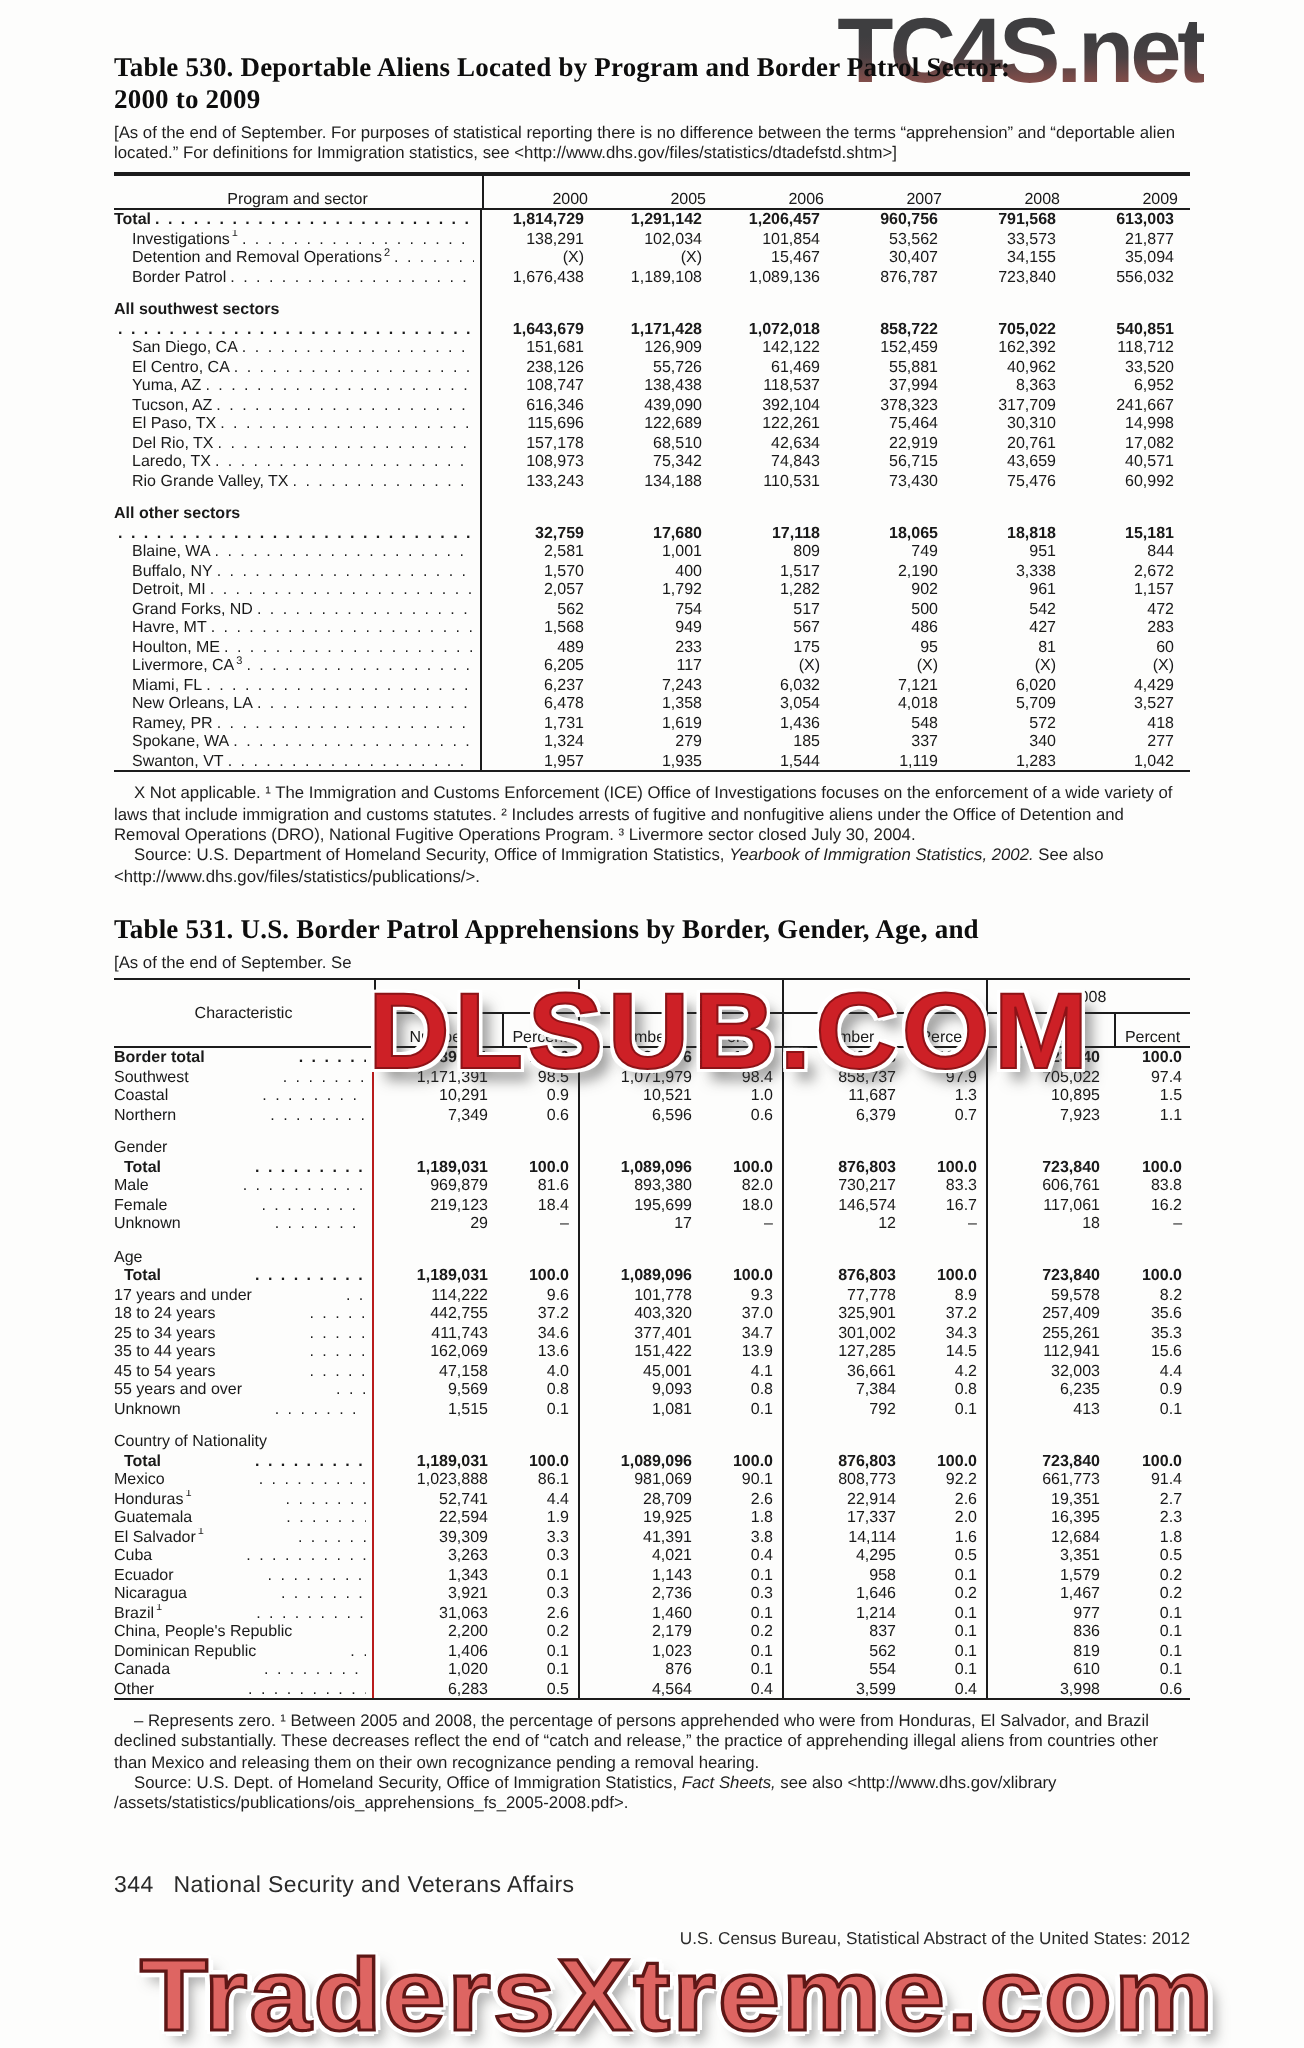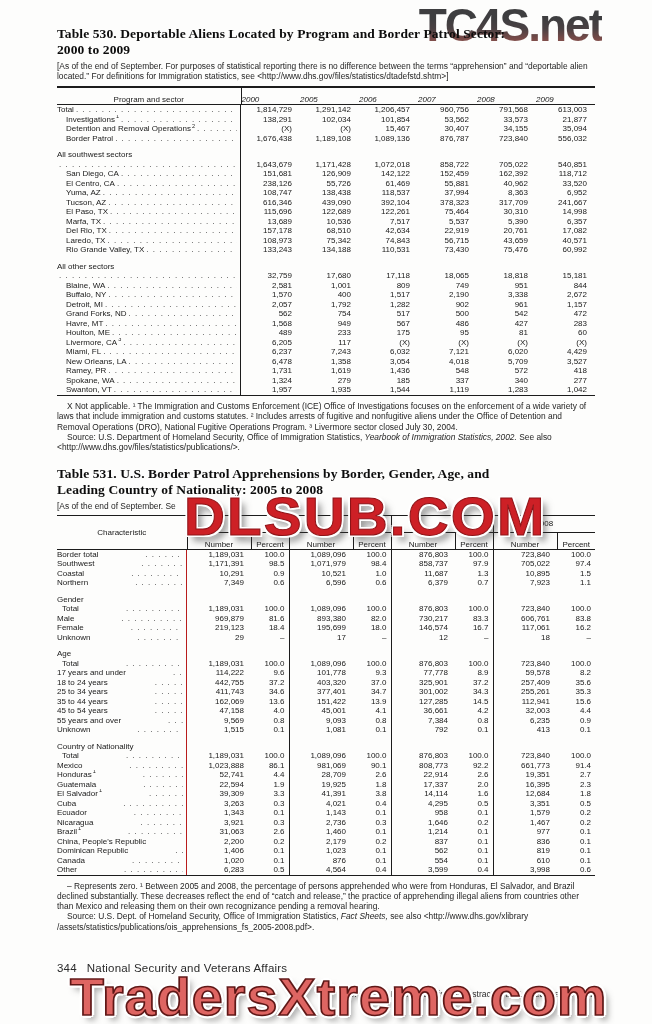--- a/index.html
+++ b/index.html
@@ -22,32 +22,32 @@
   
   table{border-collapse:collapse;table-layout:fixed;width:538px;margin-top:5px;}
   th,td{padding:0;vertical-align:bottom;font-size:8px;color:#191919;}
   thead th{font-weight:400;height:16px;}
   .stub{display:flex;align-items:baseline;overflow:hidden;}
   .stub .txt{white-space:nowrap;}
   .stub .dots{flex:1 1 auto;overflow:hidden;white-space:nowrap;color:#1a1a1a;}
   .stub .dots::after{content:". . . . . . . . . . . . . . . . . . . . . . . . . . . . . . . . . . . . . . . . . . . .";letter-spacing:1px;padding-left:2px;}
   sup{font-size:5.5px;line-height:0;vertical-align:super;margin-left:1px;}
   .num{text-align:right;}
-  tr.b td{font-weight:400;}
+  tr.b td{font-weight:700;}
   tr.gap td{padding-top:7px;flex-direction:column;}
 
   
   .t530{border-top:2px solid #1c1c1c;border-bottom:1.2px solid #1c1c1c;}
   .t530 thead th{border-bottom:1px solid #1c1c1c;}
   .t530 th.stub-h{text-align:center;border-right:1px solid #1c1c1c;}
   .t530 td.stub{border-right:1px solid #1c1c1c;padding-right:3px;}
   .t530 td.stub.ind{padding-left:9px;}
   .t530 td{line-height:9.5px;}
   .t530 .num{padding-right:8px;}
-  .t530 th.yr{text-align:left;padding-right:6px;font-style:italic;}
+  .t530 th.yr{text-align:right;padding-right:6px;}
 
   
   .t531{border-top:1.5px solid #1c1c1c;border-bottom:1.2px solid #1c1c1c;margin-top:3px;}
   .t531 th.stub-h{text-align:center;border-right:1px solid #1c1c1c;border-bottom:1px solid #1c1c1c;vertical-align:middle;}
   .t531 th.yearhead{text-align:center;border-bottom:1px solid #1c1c1c;vertical-align:middle;}
   .t531 th.gl,.t531 td.gl{border-left:1px solid #1c1c1c;}
   .t531 tr.subrow th{border-bottom:1px solid #1c1c1c;text-align:center;}
   .t531 tr.subrow th.nh{border-right:1px solid #1c1c1c;}
   .t531 td.stub{border-right:1px solid #b91c1c;padding-right:3px;gap:45px;}
   .t531 td.stub.ind{padding-left:5px;}
@@ -251,32 +251,20 @@
               </td>
               <td class="num ">115,696</td>
               <td class="num ">122,689</td>
               <td class="num ">122,261</td>
               <td class="num ">75,464</td>
               <td class="num ">30,310</td>
               <td class="num ">14,998</td>
             </tr>
             <tr>
               <td class="stub ind">
-                <span class="txt">Marfa, TX</span>
-                <span class="dots"></span>
-              </td>
-              <td class="num ">13,689</td>
-              <td class="num ">10,536</td>
-              <td class="num ">7,517</td>
-              <td class="num ">5,537</td>
-              <td class="num ">5,390</td>
-              <td class="num ">6,357</td>
-            </tr>
-            <tr>
-              <td class="stub ind">
                 <span class="txt">Del Rio, TX</span>
                 <span class="dots"></span>
               </td>
               <td class="num ">157,178</td>
               <td class="num ">68,510</td>
               <td class="num ">42,634</td>
               <td class="num ">22,919</td>
               <td class="num ">20,761</td>
               <td class="num ">17,082</td>
             </tr>
@@ -465,21 +453,20 @@
 
       <p class="footnote">X Not applicable. ¹ The Immigration and Customs Enforcement (ICE) Office of Investigations focuses on the enforcement of a wide variety of laws that include immigration and customs statutes. ² Includes arrests of fugitive and nonfugitive aliens under the Office of Detention and Removal Operations (DRO), National Fugitive Operations Program. ³ Livermore sector closed July 30, 2004.</p>
       <p class="source"><span>Source: U.S. Department of Homeland Security, Office of Immigration Statistics, </span><span class="i">Yearbook of Immigration Statistics, 2002.</span><span> See also &lt;http://www.dhs.gov/files/statistics/publications/&gt;.</span></p>
     </section>
 
     <div class="sect-gap"></div>
 
     <section>
       <h2 class="t-title">
         <span>Table 531. U.S. Border Patrol Apprehensions by Border, Gender, Age, and</span><br>
-        <span>Leading Country of Nationality: 2005 to 2008</span>
       </h2>
       <p class="t-note">[As of the end of September. Se</p>
 
       <table class="t531">
         <colgroup>
           <col style="width:130px">
           <col style="width:64px">
             <col style="width:38px">
           <col style="width:64px">
             <col style="width:38px">

